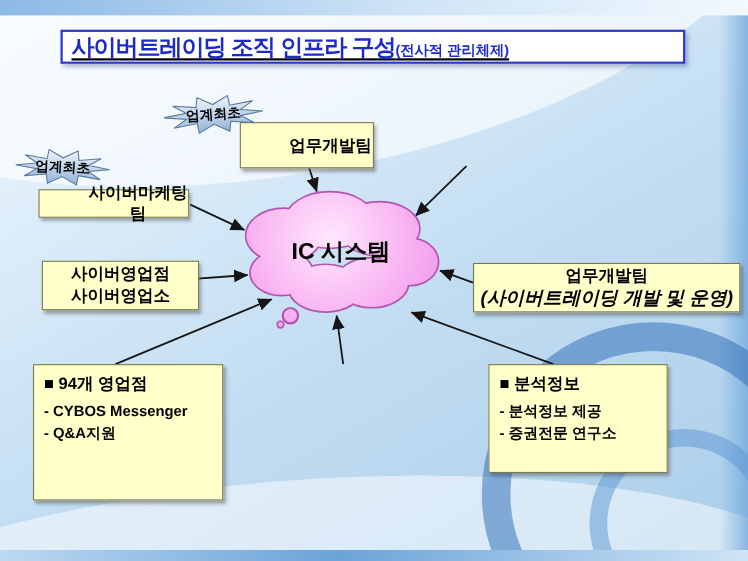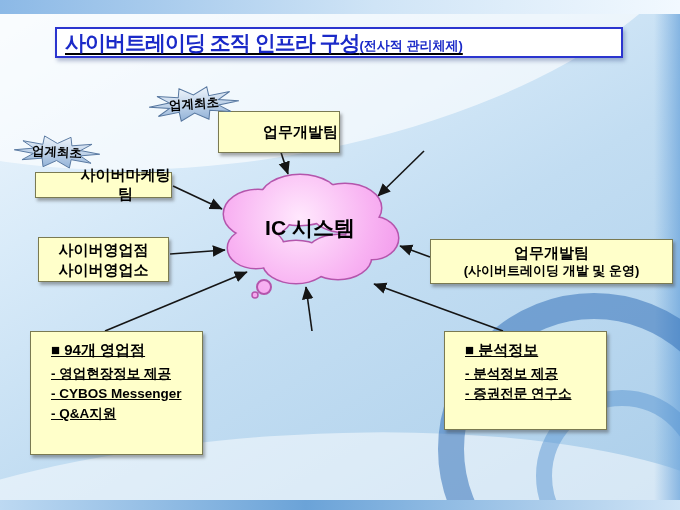--- a/index.html
+++ b/index.html
@@ -38,29 +38,29 @@
   .t-suffix{ color:#1b2ac8; font-weight:800; font-size:13px; }
 
   
   .ybox {
     position:absolute; box-sizing:border-box;
     background:#ffffca; border:1px solid #7a7a52; color:#000; font-weight:bold;
     box-shadow:2px 3px 3px rgba(70,70,70,.45);
   }
   .node { display:flex; align-items:center; justify-content:center; text-align:center; font-size:15px; }
   .node.two-line { flex-direction:column; line-height:1.3; }
-  .node .l2 { font-size:13px; }
+  .node .l2 { font-size:17px;font-style:italic; }
 
   .box-dev       { left:218px; top:111px; width:122px; height:42px;padding-left:43px; }
   .box-support   { left:424px; top:136px; width:238px; height:27px; font-size:14.5px; }
   .box-marketing { left:35px;  top:172px; width:137px; height:26px;padding-left:44px; }
-  .box-sales     { left:38px;  top:237px; width:131px; height:45px; }
+  .box-sales     { left:38px;  top:237px; width:143px; height:45px; }
   .box-ithq      { left:430px; top:239px; width:243px; height:45px; }
 
-  .list { padding:7px 20px; font-size:13.5px; line-height:1.5;text-decoration:underline; }
+  .list { padding:7px 9px; font-size:13.5px; line-height:1.5; }
   .list .list-title { font-size:15px; margin-bottom:2px; }
   .box-b1 { left:30px;  top:331px; width:173px; height:124px; }
   .box-b2 { left:228px; top:331px; width:176px; height:89px; }
   .box-b3 { left:444px; top:331px; width:163px; height:99px; }
 
   svg text { font-family:"Liberation Sans", sans-serif; }
   .cloud-label { font-size:21px; font-weight:bold; fill:#000; }
   .badge-label { font-size:12.5px; font-weight:bold; fill:#000; }
 </style>
 </head>
@@ -135,21 +135,20 @@
     <span>사이버영업소</span>
   </div>
 
   <div class="ybox node two-line box-ithq">
     <span>업무개발팀</span>
     <span class="l2">(사이버트레이딩 개발 및 운영)</span>
   </div>
 
   <div class="ybox list box-b1">
     <div class="list-title">■ 94개 영업점</div>
-    <div>- 영업현장정보 제공</div>
     <div>- CYBOS Messenger</div>
     <div>- Q&amp;A지원</div>
   </div>
 
 
   <div class="ybox list box-b3">
     <div class="list-title">■ 분석정보</div>
     <div>- 분석정보 제공</div>
     <div>- 증권전문 연구소</div>
   </div>

